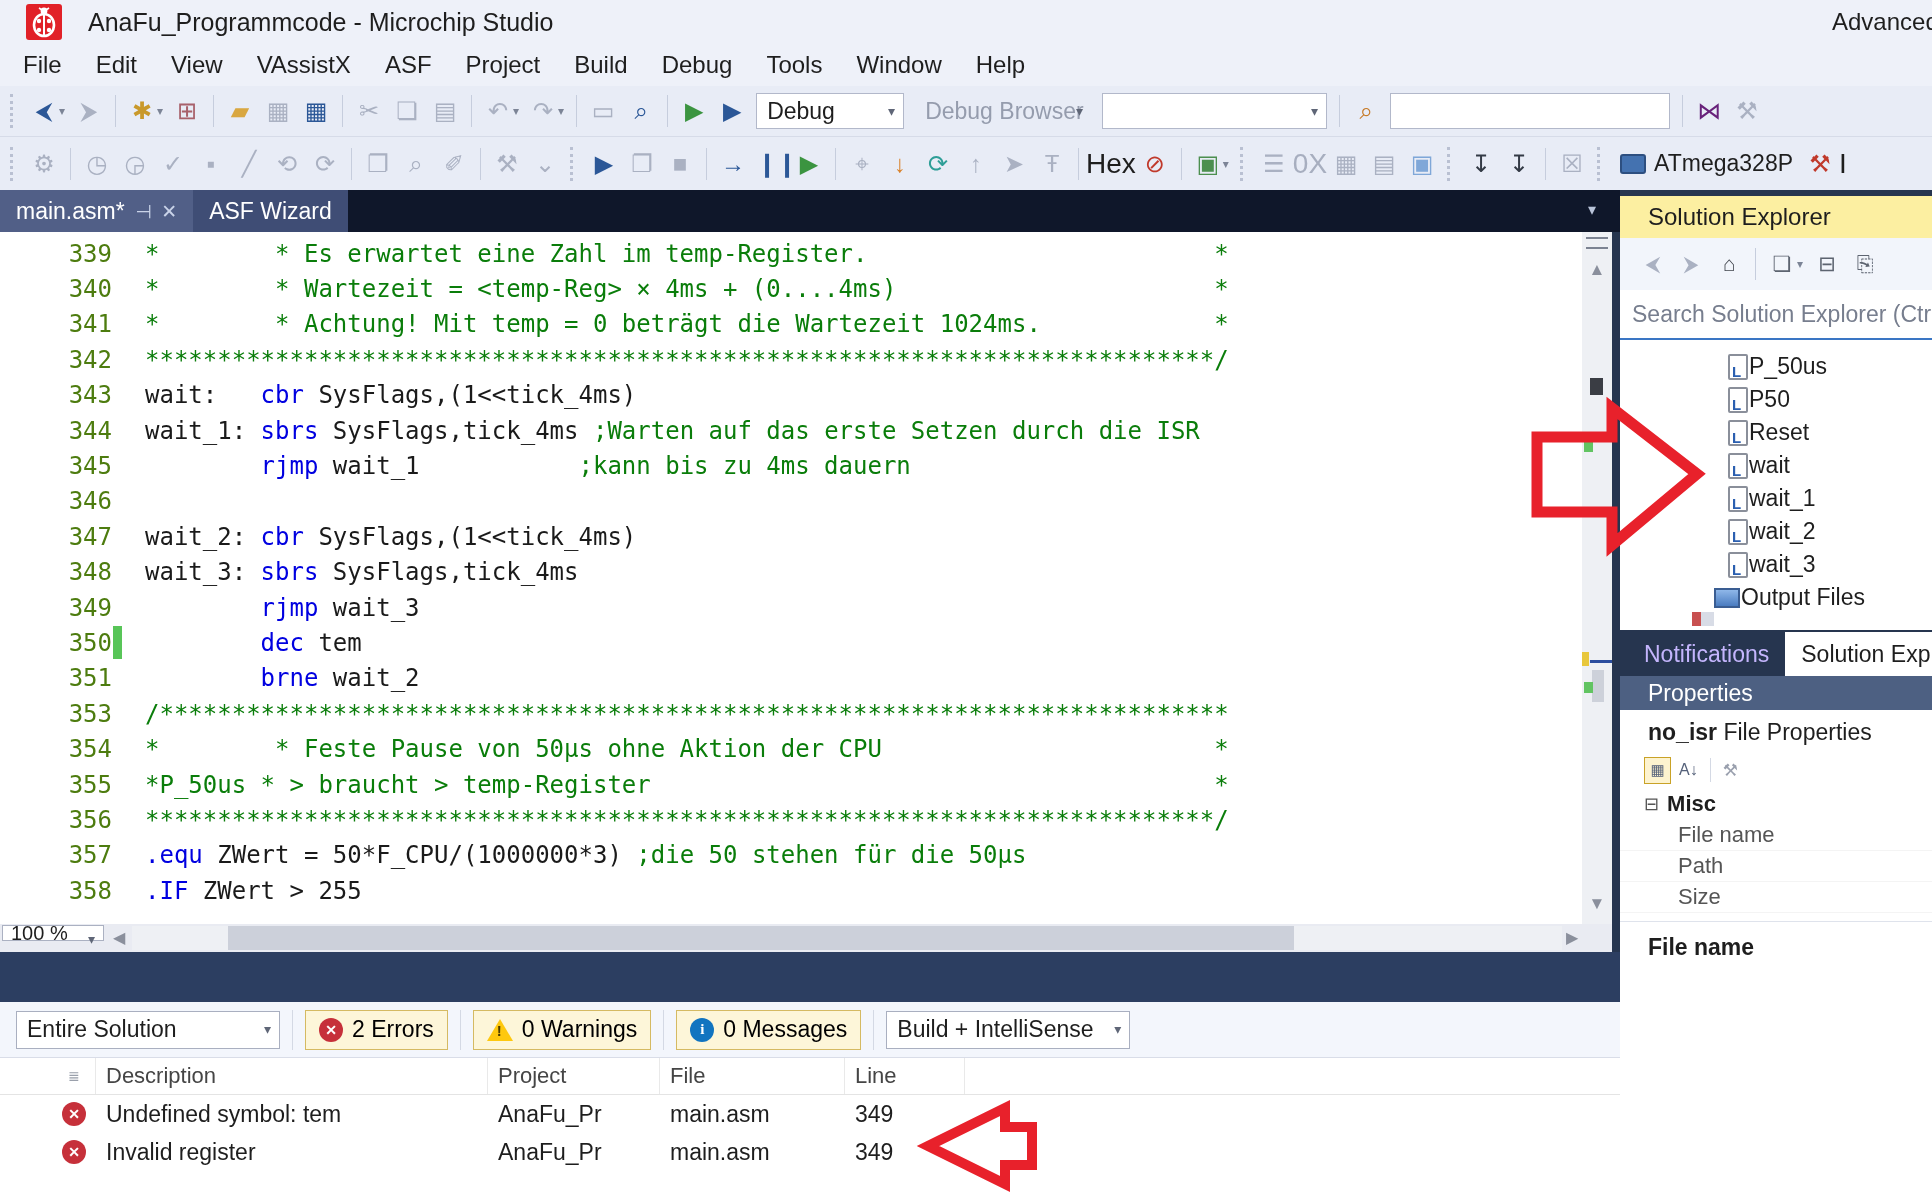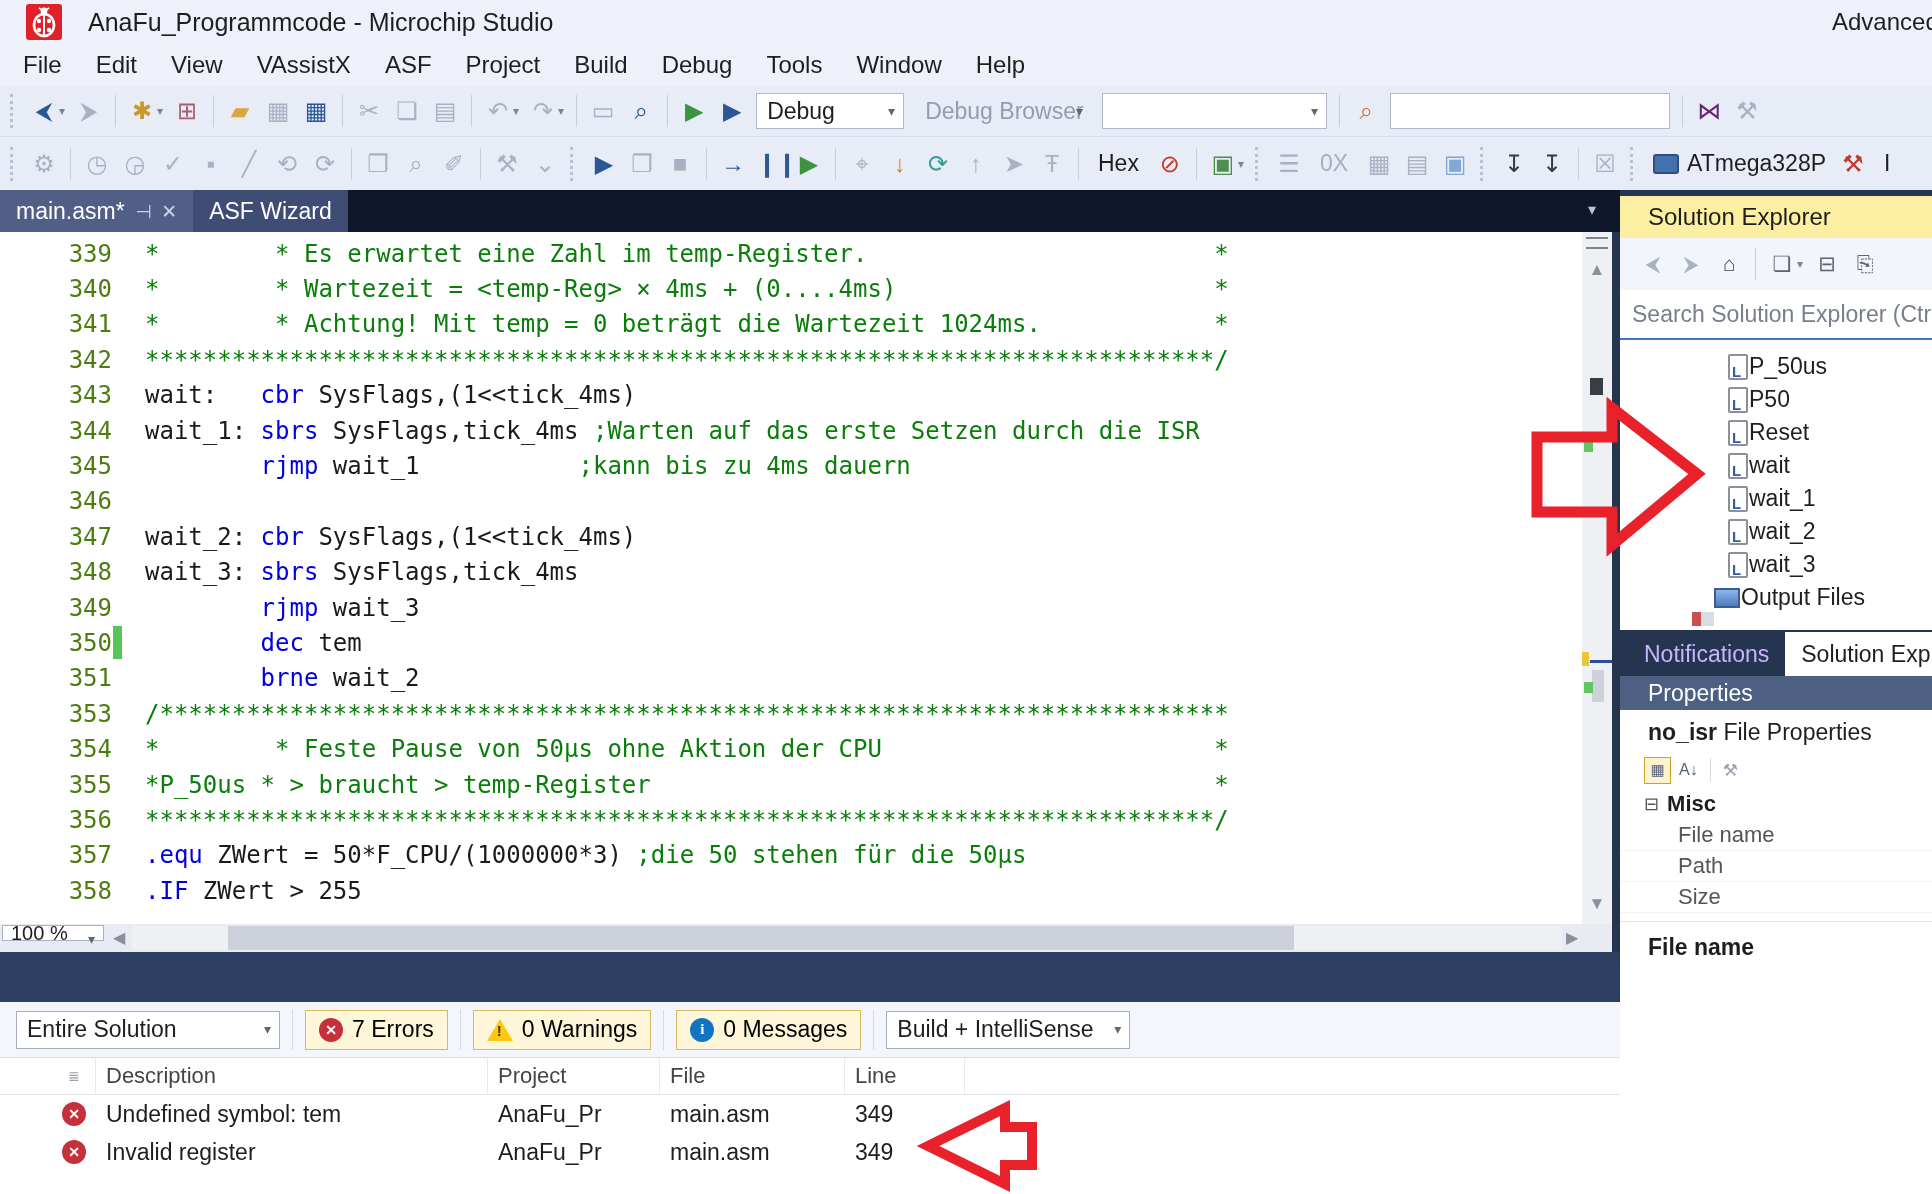--- a/index.html
+++ b/index.html
@@ -19,21 +19,21 @@
 .tbtn{display:flex;align-items:center;padding:0 5px;height:40px;flex:none}
 .tg{font-size:24px;color:#667086;width:28px;text-align:center}
 .tbtn.dim .tg{color:#aab1c2}
 .tdd{font-size:12px;color:#7c8496;margin-left:1px}
 .tsep{width:1px;height:32px;background:#c6cddd;margin:0 7px;flex:none}
 .tgrip{width:9px;height:34px;border-left:3px dotted #b9c0d2;margin:0 6px;flex:none}
 .tcombo{position:relative;height:36px;background:#fff;border:1px solid #b2b8ca;display:flex;align-items:center;padding:0 28px 0 10px;margin:0 5px;font-size:23px;flex:none;white-space:nowrap}
 .tcombo.flat{background:transparent;border-color:transparent;color:#959cad}
 .ca{position:absolute;right:8px;top:9px;font-size:14px;color:#5f6677}
 .ca::after{content:"▾"}
-.tlabel{font-size:23px;margin:0 12px;flex:none}
+.tlabel{font-size:28px;margin:0 0;flex:none}
 .tlabel.dim{color:#a7aebf}
 .tsearch{height:36px;background:#fff;border:1px solid #b2b8ca;margin:0 5px;flex:none}
 .tchip{display:flex;align-items:center;gap:8px;margin:0 8px;flex:none}
 .chipic{width:26px;height:20px;background:#4472b0;border:2px solid #2d4f80;border-radius:3px}
 .chiptx{font-size:23px;white-space:nowrap}
 
 #tabbar{left:0;top:190px;width:1620px;height:42px;background:#0f172a;display:flex;align-items:flex-end;overflow:hidden}
 .dtab{height:42px;display:flex;align-items:center;padding:0 16px;background:#3f4d75;color:#fff;font-size:23px;gap:10px;flex:none}
 .dtab.active{background:#515f87}
 .pin{display:inline-block;transform:rotate(90deg);color:#c9d3e8;font-size:19px;line-height:1}
@@ -515,21 +515,21 @@
   <div id="errpanel" class="abs"></div>
   <div id="errtitle" class="abs">Error List</div>
   <div id="filterbar" class="abs">
     <div class="fcombo">
         <span>Entire Solution</span>
         <span class="ca"></span>
       </div>
     <div class="fsep"></div>
     <button class="fbtn">
         <span class="ic-err"></span>
-        <span>7 Errors</span>
+        <span>2 Errors</span>
       </button>
     <div class="fsep"></div>
     <button class="fbtn">
         <span class="ic-warn"></span>
         <span>0 Warnings</span>
       </button>
     <div class="fsep"></div>
     <button class="fbtn">
         <span class="ic-info"></span>
         <span>0 Messages</span>

